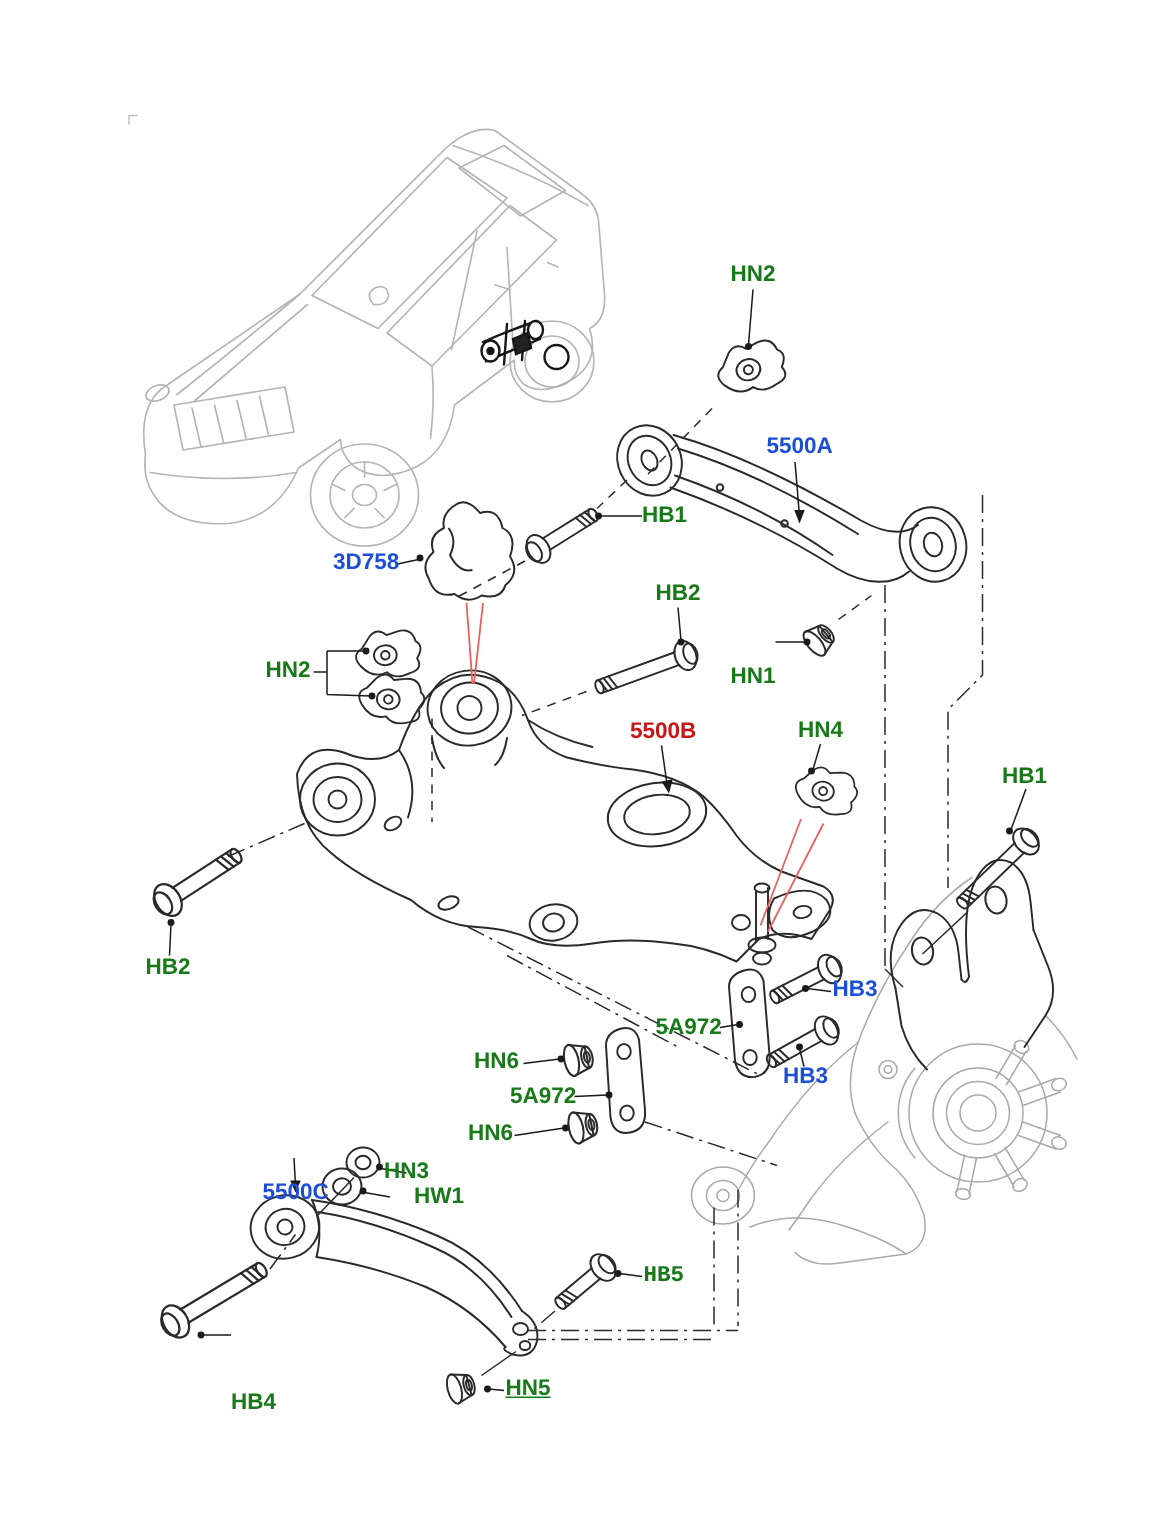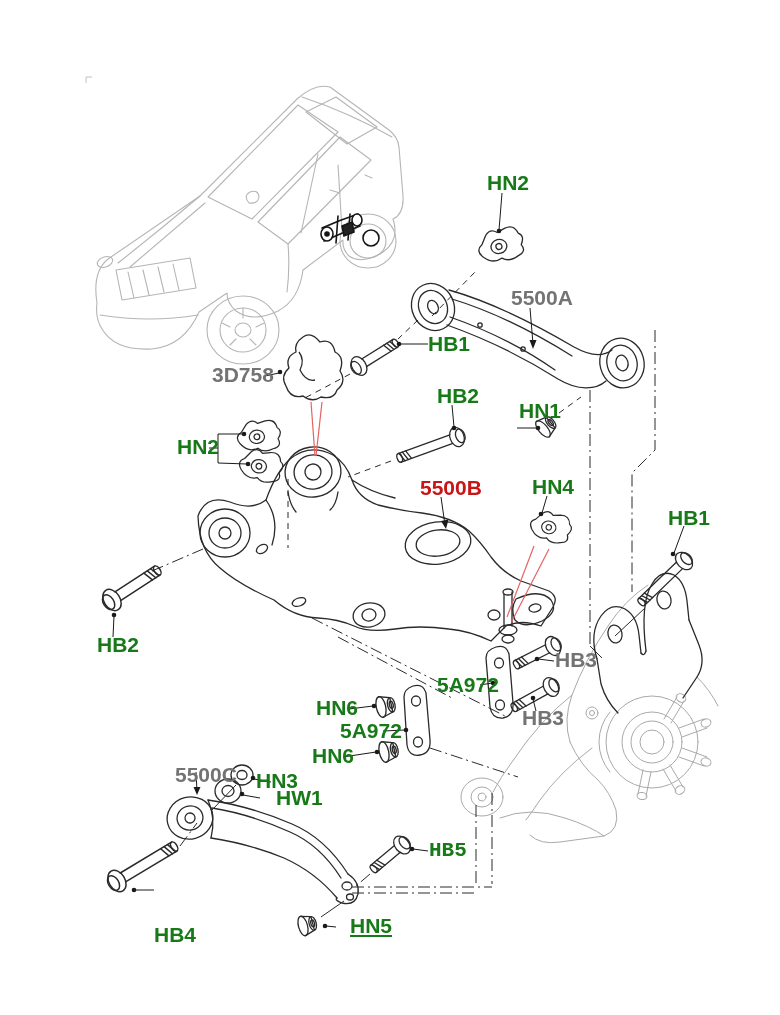--- a/index.html
+++ b/index.html
@@ -1,22 +1,22 @@
 <!DOCTYPE html>
 <html><head>
 <meta charset="utf-8">
 <style>
   html,body{margin:0;padding:0;background:#fff;}
   #stage{position:relative;width:780px;height:1015px;background:#ffffff;overflow:hidden;
          font-family:"Liberation Sans", sans-serif;}
   #art{position:absolute;left:0;top:0;}
-  .lbl{position:absolute;font-weight:bold;font-size:21px;line-height:14px;white-space:nowrap;
+  .lbl{position:absolute;font-weight:bold;font-size:15px;line-height:14px;white-space:nowrap;
        letter-spacing:0px;}
   .c-green{color:#177917;}
-  .c-blue{color:#737373;}
+  .c-blue{color:#1d4ed8;}
   .c-red{color:#c81616;text-align:center;}
 </style>
 </head>
 <body>
 
 <div id="stage">
 
 <svg id="art" width="780" height="1015" viewBox="0 0 780 1015">
 
   <g stroke="#c2c2c2" stroke-width="1" fill="none">
@@ -391,34 +391,34 @@
   <g fill="#1a1a1a" stroke="none">
     <polygon points="533,349 529.5,340 536.5,340"></polygon>
     <polygon points="446,529 441,521 448.5,519.5"></polygon>
     <polygon points="197,795 193.5,787 200.5,787"></polygon>
   </g>
 </svg>
 
 <div class="lbl c-green" style="left:487px;top:176px;">HN2</div>
 <div class="lbl c-blue" style="left:511px;top:291px;">5500A</div>
 <div class="lbl c-green" style="left:428px;top:337px;">HB1</div>
-<div class="lbl c-blue" style="left:212px;top:368px;">3D758</div>
+<div class="lbl c-blue" style="left:222px;top:368px;">3D758</div>
 <div class="lbl c-green" style="left:437px;top:389px;">HB2</div>
-<div class="lbl c-green" style="left:487px;top:404px;margin-left:32px;">HN1</div>
+<div class="lbl c-green" style="left:487px;top:444px;">HN1</div>
 <div class="lbl c-green" style="left:177px;top:440px;">HN2</div>
 <div class="lbl c-red" style="left:420px;top:481px;">5500B</div>
 <div class="lbl c-green" style="left:532px;top:480px;text-align:right;">HN4</div>
 <div class="lbl c-green" style="left:668px;top:511px;">HB1</div>
 <div class="lbl c-green" style="left:97px;top:638px;">HB2</div>
 <div class="lbl c-blue" style="left:555px;top:653px;">HB3</div>
 <div class="lbl c-green" style="left:437px;top:678px;">5A972</div>
 <div class="lbl c-blue" style="left:522px;top:711px;">HB3</div>
 <div class="lbl c-green" style="left:316px;top:701px;">HN6</div>
 <div class="lbl c-green" style="left:340px;top:724px;">5A972</div>
 <div class="lbl c-green" style="left:312px;top:749px;">HN6</div>
-<div class="lbl c-blue" style="left:175px;top:768px;text-align:center;">5500C</div>
+<div class="lbl c-blue" style="left:175px;top:788px;text-align:center;">5500C</div>
 <div class="lbl c-green" style="left:256px;top:774px;">HN3</div>
 <div class="lbl c-green" style="left:276px;top:791px;">HW1</div>
 <div class="lbl c-green" style="left:154px;top:928px;">HB4</div>
 <div class="lbl c-green" style="left:429px;top:844px;font-family:Liberation Mono, monospace;">HB5</div>
-<div class="lbl c-green" style="left:350px;top:919px;text-decoration:underline;">HN5</div>
+<div class="lbl c-green" style="left:337px;top:919px;text-decoration:underline;">HN5</div>
 
 </div>
 
 </body></html>

